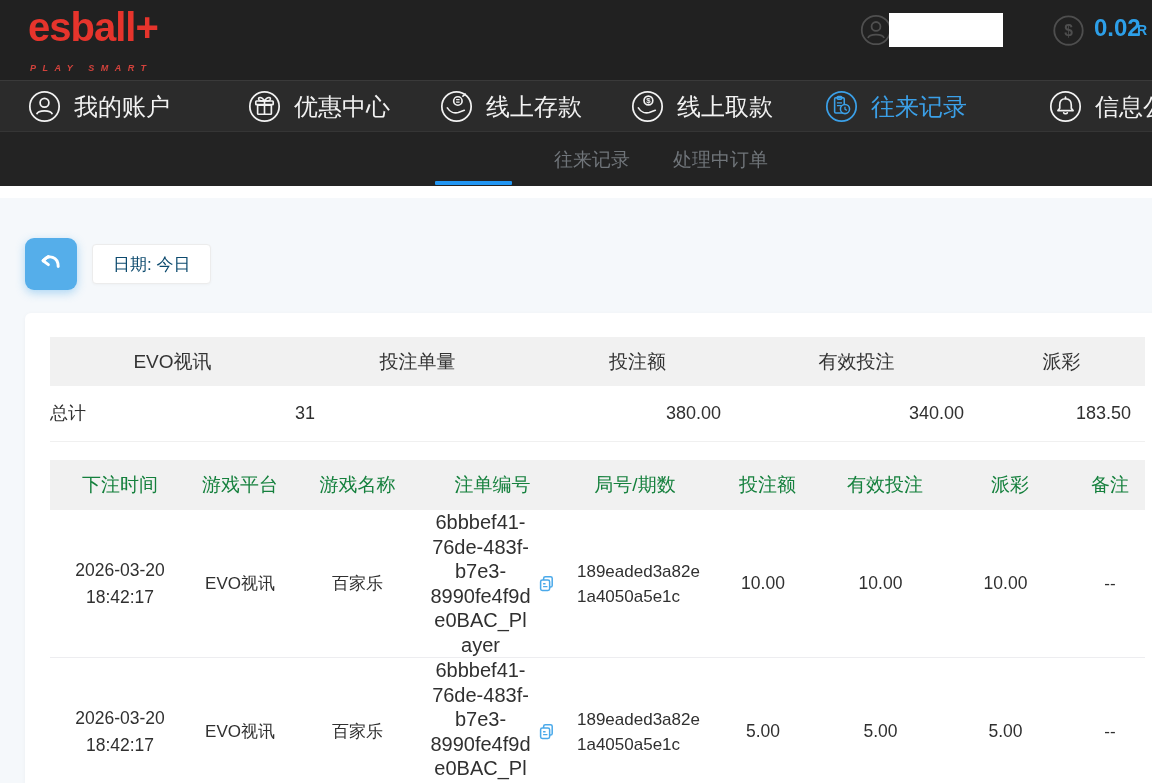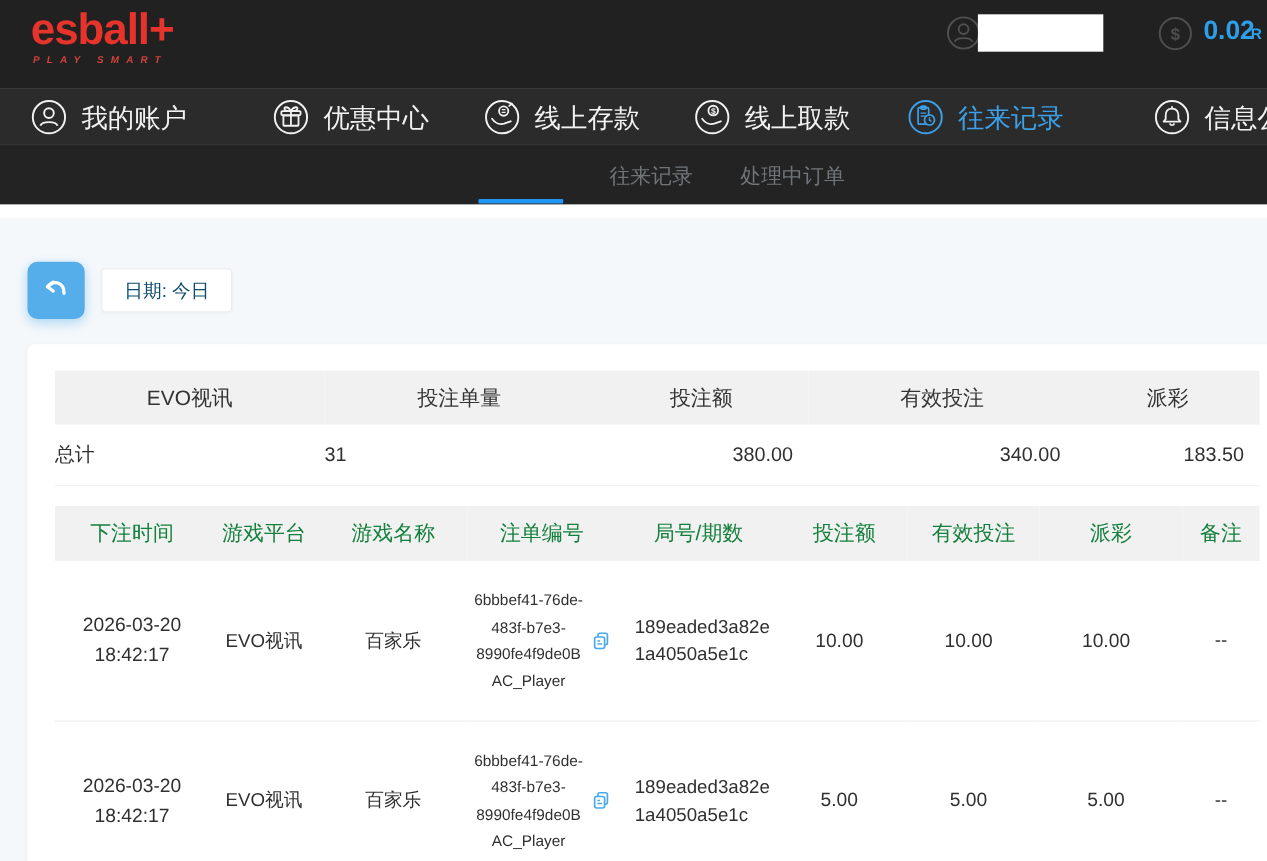--- a/index.html
+++ b/index.html
@@ -4,21 +4,21 @@
 <style>
   * { margin:0; padding:0; box-sizing:border-box; }
   html,body { background:#333; }
   body { font-family:"Liberation Sans","DejaVu Sans",sans-serif; }
   #screen { position:relative; width:1152px; height:783px; overflow:hidden; background:#f5f8fb; margin:0 auto; }
 
   
   .top-header { position:absolute; left:0; top:0; width:1152px; height:80px; background:#212121; }
   .logo { position:absolute; left:28px; top:6px; }
   .logo-main { font-size:40px; font-weight:800; color:#e6342c; letter-spacing:-1px; line-height:42px; }
-  .logo-sub { font-size:9px; font-weight:700; font-style:italic; color:#d2423c; letter-spacing:6.5px; margin-top:1px; margin-left:2px; }
+  .logo-sub { font-size:9px; font-weight:700; font-style:italic; color:#d2423c; letter-spacing:6.5px; margin-top:15px; margin-left:2px; }
   .hdr-icon { position:absolute; }
   .redacted-box { position:absolute; left:889px; top:13px; width:114px; height:34px; background:#ffffff; }
   .balance-amount { position:absolute; left:1094px; top:14px; font-size:24px; font-weight:700; color:#2d9fe8; }
   .balance-currency { position:absolute; left:1137px; top:22px; font-size:14px; font-weight:700; color:#2d9fe8; }
 
   
   .main-nav { position:absolute; left:0; top:80px; width:1152px; height:51px; background:#2b2b2b; border-top:1px solid #3a3a3a; }
   .nav-item { position:absolute; top:0; height:51px; display:flex; align-items:center; gap:13px; color:#f2f2f2; cursor:pointer; white-space:nowrap; }
   .nav-item .nav-label { font-size:24px; }
   .nav-item.active { color:#3ba0e8; }
@@ -43,21 +43,21 @@
   .summary-table th { background:#f1f1f1; height:49px; font-size:19px; font-weight:400; color:#333; text-align:center; }
   .summary-table td { height:55px; font-size:18px; color:#303030; text-align:left; border-bottom:1px solid #f0f0f0; }
   .summary-table td.num { text-align:right; padding-right:14px; }
 
   .bets-table { position:absolute; left:25px; top:147px; width:1095px; }
   .bets-table th { background:#f1f1f1; height:50px; font-size:19px; font-weight:400; color:#15803d; text-align:center; }
   .bets-table td { height:145px; font-size:17px; color:#303030; text-align:center; vertical-align:middle; border-bottom:1px solid #ededf0; }
   .bets-table td.num { padding-right:9px; font-size:17.5px; }
   .cell-2line { line-height:27px; font-size:17.5px; }
   .order-cell { display:flex; align-items:center; justify-content:center; gap:5px; }
-  .order-text { width:102px; font-size:14px; line-height:24.5px; overflow-wrap:anywhere; text-align:center; }
+  .order-text { width:102px; font-size:20px; line-height:24.5px; overflow-wrap:anywhere; text-align:center; }
   .round-text { width:128px; margin-left:17px; font-size:17px; line-height:25px; word-break:break-all; text-align:left; }
   .copy-btn { flex:0 0 auto; cursor:pointer; display:flex; }
 </style>
 </head>
 <body>
 
 <div id="screen">
 
   <div class="top-header">
     <div class="logo">

